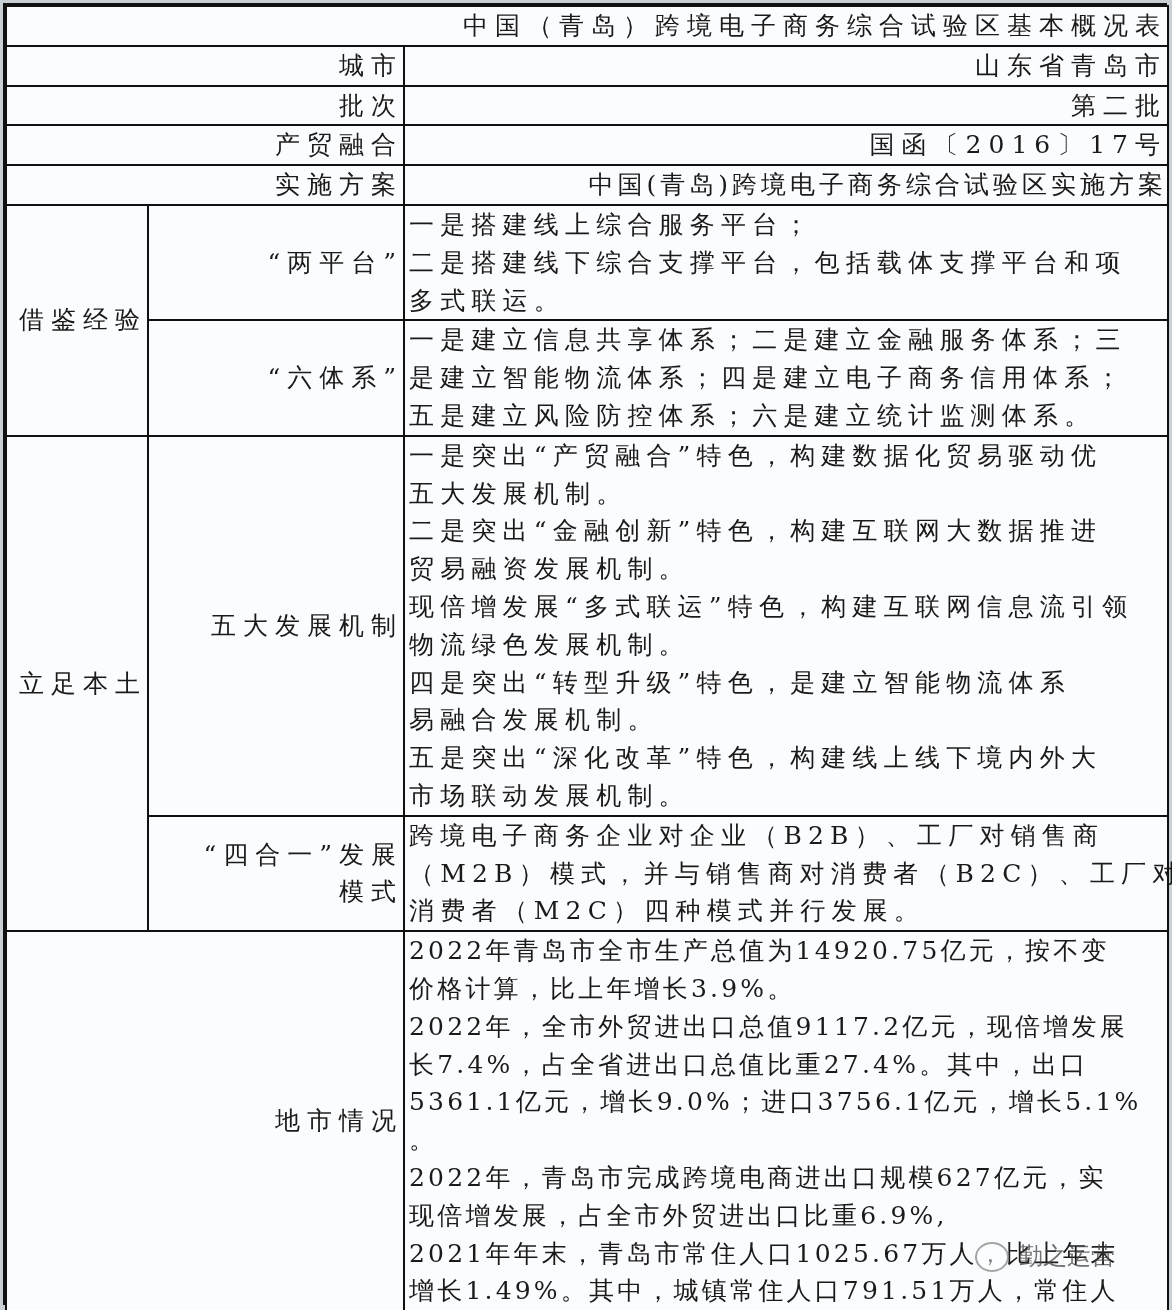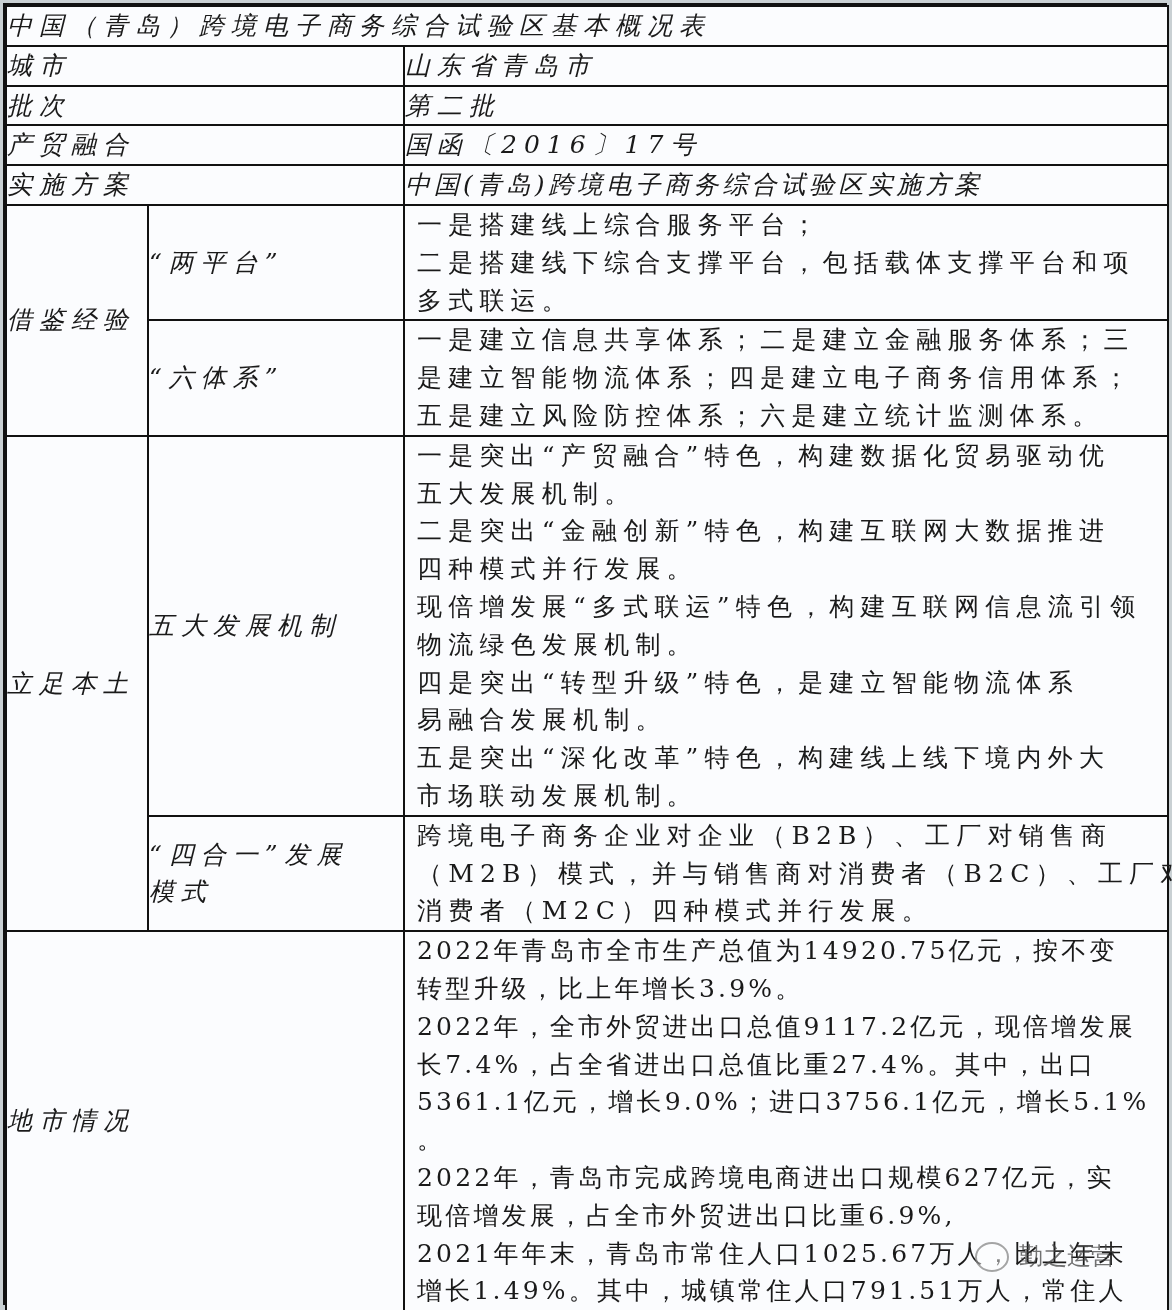--- a/index.html
+++ b/index.html
@@ -15,22 +15,22 @@
   }
   table {
     position:absolute; left:5px; top:5px;
     width:1162px; border-collapse:collapse; table-layout:fixed;
   }
   td {
     border:2px solid #111; padding:0; vertical-align:middle;
     font-size:25px; letter-spacing:7px; line-height:37.8px;
     background:#fbfcfe;
   }
-  td.c { text-align:left;font-style:italic; }
-  td.l { text-align:left; padding-left:12px; letter-spacing:6.2px; }
+  td.c { text-align:right; }
+  td.l { text-align:left; padding-left:4px; letter-spacing:6.2px; }
   .line { display:block; white-space:nowrap; }
   .title { height:36px; line-height:36px; }
   .r1 { height:39px; }
   .watermark {
     position:absolute; left:975px; top:1232px; width:170px; height:40px;
     color:#444; font-size:24px; opacity:0.75; font-family:"DejaVu Sans", sans-serif;
     display:flex; align-items:flex-end; gap:10px; pointer-events:none;
   }
   .wm-icon {
     width:30px; height:26px; border:2px solid #888; border-radius:50%;
@@ -87,21 +87,21 @@
     </td>
   </tr>
 
   <tr>
     <td class="c" rowspan="2">立足本土</td>
     <td class="c">五大发展机制</td>
     <td class="l">
       <span class="line">一是突出“产贸融合”特色，构建数据化贸易驱动优</span>
       <span class="line">五大发展机制。</span>
       <span class="line">二是突出“金融创新”特色，构建互联网大数据推进</span>
-      <span class="line">四种模式并行发展。</span>
+      <span class="line">贸易融资发展机制。</span>
       <span class="line">现倍增发展“多式联运”特色，构建互联网信息流引领</span>
       <span class="line">物流绿色发展机制。</span>
       <span class="line">四是突出“转型升级”特色，是建立智能物流体系</span>
       <span class="line">易融合发展机制。</span>
       <span class="line">五是突出“深化改革”特色，构建线上线下境内外大</span>
       <span class="line">市场联动发展机制。</span>
     </td>
   </tr>
   <tr>
     <td class="c">
@@ -112,21 +112,21 @@
       <span class="line">跨境电子商务企业对企业（B2B）、工厂对销售商</span>
       <span class="line">（M2B）模式，并与销售商对消费者（B2C）、工厂对</span>
       <span class="line">消费者（M2C）四种模式并行发展。</span>
     </td>
   </tr>
 
   <tr>
     <td class="c" colspan="2">地市情况</td>
     <td class="l" style="letter-spacing:3.2px">
       <span class="line">2022年青岛市全市生产总值为14920.75亿元，按不变</span>
-      <span class="line">转型升级，比上年增长3.9%。</span>
+      <span class="line">价格计算，比上年增长3.9%。</span>
       <span class="line">2022年，全市外贸进出口总值9117.2亿元，现倍增发展</span>
       <span class="line">长7.4%，占全省进出口总值比重27.4%。其中，出口</span>
       <span class="line">5361.1亿元，增长9.0%；进口3756.1亿元，增长5.1%</span>
       <span class="line">。</span>
       <span class="line">2022年，青岛市完成跨境电商进出口规模627亿元，实</span>
       <span class="line">现倍增发展，占全市外贸进出口比重6.9%,</span>
       <span class="line">2021年年末，青岛市常住人口1025.67万人，比上年末</span>
       <span class="line">增长1.49%。其中，城镇常住人口791.51万人，常住人</span>
     </td>
   </tr>

